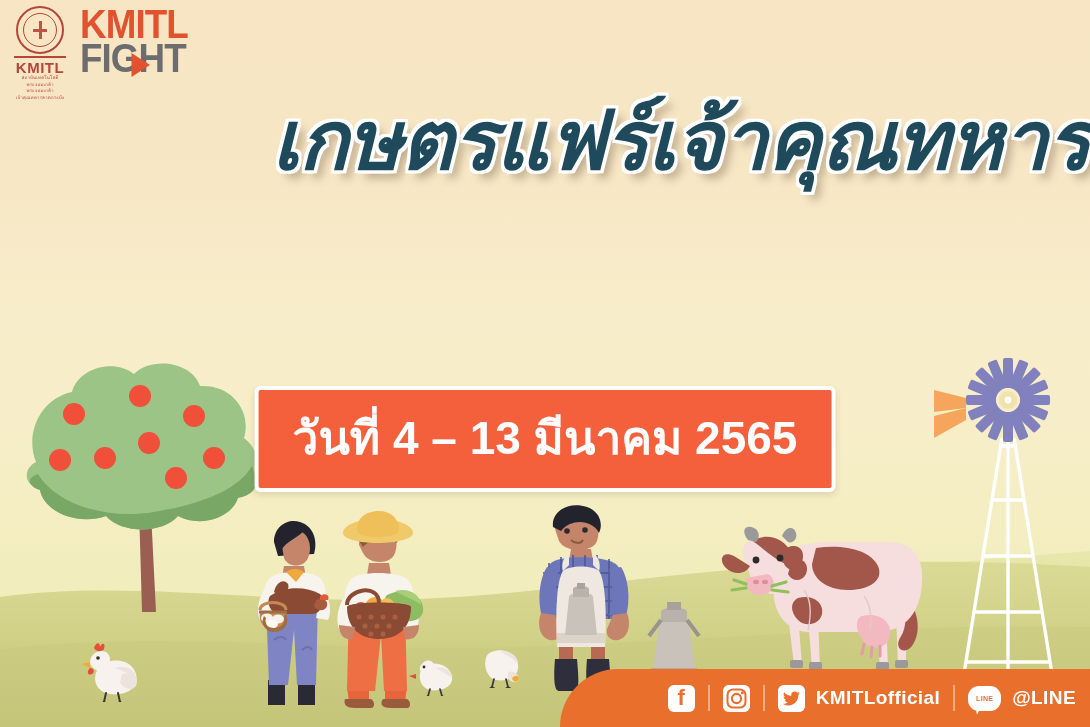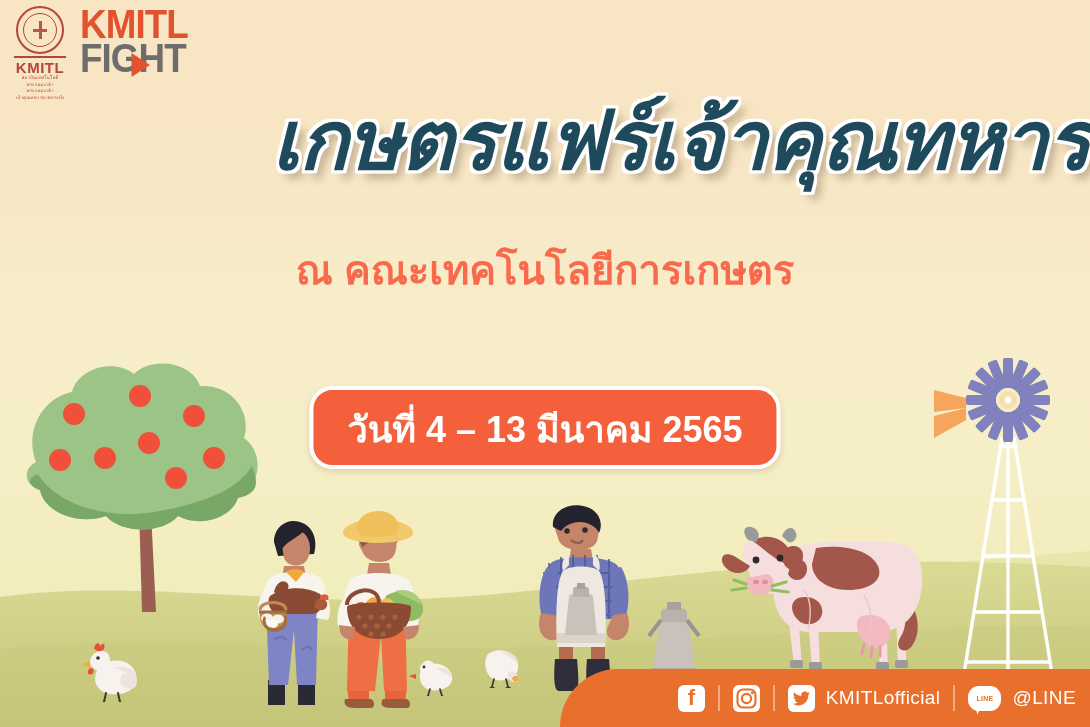--- a/index.html
+++ b/index.html
@@ -75,22 +75,22 @@
   }
   .sub1,.sub2{
     position:absolute;left:0;right:0;text-align:center;
     color:#f96a4d;font-weight:bold;
   }
   .sub1{top:238px;font-size:40px;}
   .sub2{top:306px;font-size:40px;}
 
   .date-badge{
     position:absolute;left:50%;transform:translateX(-50%);top:386px;
-    background:#f4603c;color:#ffffff;font-size:36px;font-weight:bold;
-    padding:11px 34px 7px;border-radius:23px;border:4px solid #ffffff;
+    background:#f4603c;color:#ffffff;font-size:46px;font-weight:bold;
+    padding:11px 34px 14px;border-radius:6px;border:4px solid #ffffff;
     box-shadow:0 3px 6px rgba(120,90,60,.18);
     white-space:nowrap;
   }
 
   
   .tree{position:absolute;left:16px;top:352px;width:258px;height:300px;}
 
   
   .windmill{position:absolute;left:930px;top:350px;width:160px;height:340px;}
 
@@ -111,21 +111,21 @@
     background:#e9702c;
     border-top-left-radius:62px;
   }
   .social{
     position:absolute;right:0;bottom:0;width:530px;height:58px;
     display:flex;align-items:center;justify-content:flex-end;gap:0;
     padding-right:14px;box-sizing:border-box;
   }
   .sep{width:2px;height:26px;background:#f3ad80;margin:0 13px;}
   .sicon{width:27px;height:27px;background:#ffffff;border-radius:6px;position:relative;flex:none;}
-  .slabel{color:#ffffff;font-size:19px;font-weight:normal;letter-spacing:.4px;margin-left:11px;white-space:nowrap;}
+  .slabel{color:#ffffff;font-size:19px;font-weight:bold;letter-spacing:.4px;margin-left:11px;white-space:nowrap;}
   .fb-glyph{position:absolute;left:0;top:0;width:100%;height:100%;color:#e9702c;font-size:22px;font-weight:bold;
     display:flex;align-items:center;justify-content:center;line-height:1;}
   .line-pill{width:33px;height:25px;border-radius:11px;background:#ffffff;position:relative;flex:none;}
   .line-pill:after{content:"";position:absolute;left:7px;bottom:-4px;width:6px;height:8px;background:#ffffff;
     clip-path:polygon(0 0,100% 0,30% 100%);}
   .line-txt{position:absolute;left:0;top:0;width:100%;height:100%;display:flex;align-items:center;
     justify-content:center;font-size:7px;font-weight:bold;color:#e9702c;letter-spacing:.3px;}
 </style>
 </head>
 <body>
@@ -448,21 +448,20 @@
     <div class="fight-block">
       <div class="kmitl-big">KMITL</div>
       <div class="fight-row">
         <span>FIGHT</span>
         <span class="play-tri"></span>
       </div>
     </div>
   </div>
 
   <div class="headline">เกษตรแฟร์เจ้าคุณทหาร</div>
-  <div class="sub1">ณ คณะเทคโนโลยีการเกษตร</div>
   <div class="date-badge">วันที่ 4 – 13 มีนาคม 2565</div>
 
   <div class="footer-bar"></div>
   <div class="social">
     <div class="sicon">
       <span class="fb-glyph">f</span>
     </div>
     <div class="sep"></div>
     <svg class="sicon" viewBox="0 0 27 27">
       <rect x="0" y="0" width="27" height="27" rx="6" fill="#ffffff"></rect>

